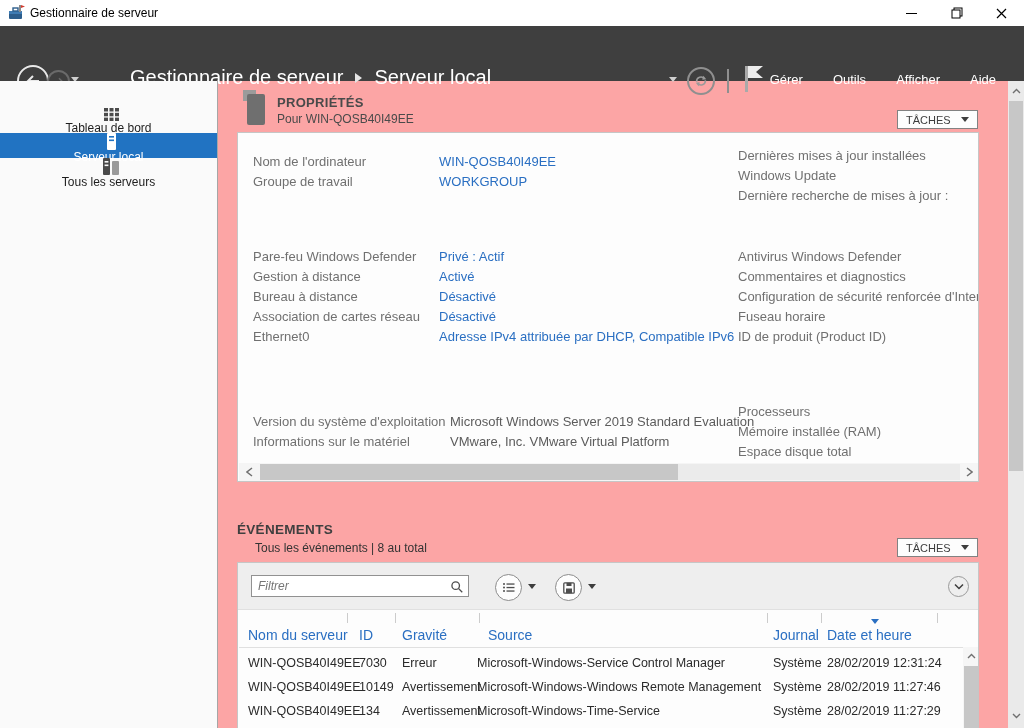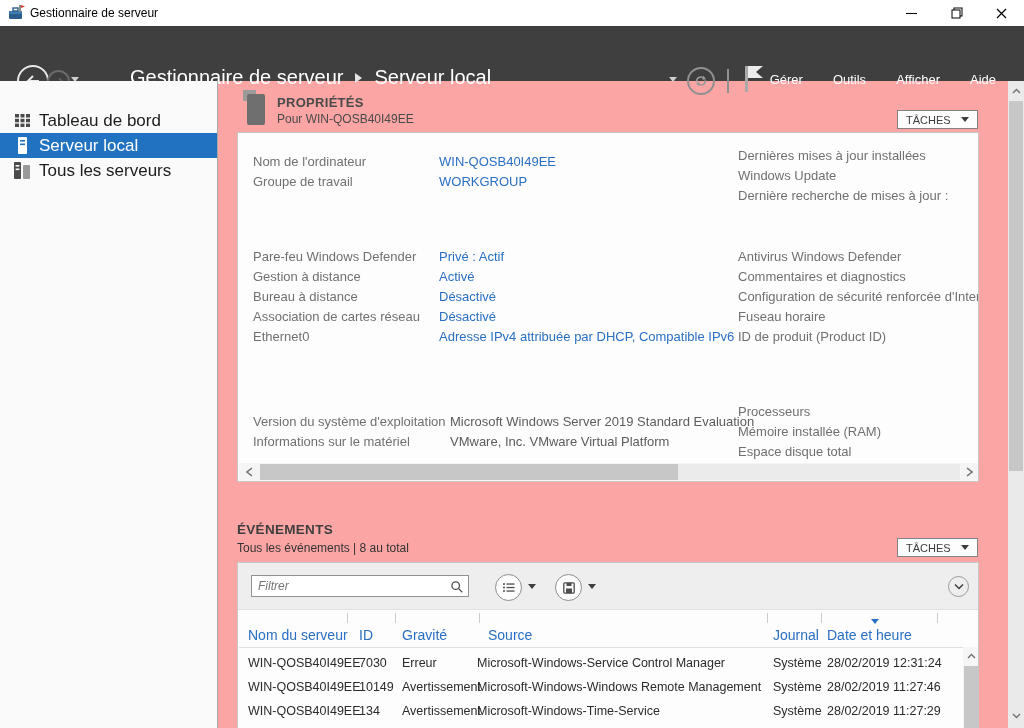--- a/index.html
+++ b/index.html
@@ -18,21 +18,21 @@
   .fwd{left:47px;top:44px;width:19px;height:19px;border:2px solid #6a6a6a;}
   .caret{width:0;height:0;border-left:4px solid transparent;border-right:4px solid transparent;border-top:5px solid #cfcfcf;}
   .breadcrumb{position:absolute;left:130px;top:40px;font-size:20px;color:#ffffff;display:flex;align-items:center;gap:12px;white-space:nowrap;}
   .bc-sep{width:0;height:0;border-top:5px solid transparent;border-bottom:5px solid transparent;border-left:7px solid #e4e4e4;}
   .refresh{left:687px;top:41px;width:24px;height:24px;border:2px solid #8f8f8f;}
   .navsep{position:absolute;left:727px;top:43px;width:2px;height:24px;background:#8f8f8f;}
   .navmenu{position:absolute;right:28px;top:46px;display:flex;gap:30px;}
   .navmenu span{font-size:13px;color:#ffffff;white-space:nowrap;}
   
   .sidebar{position:absolute;left:0;top:81px;width:217px;height:647px;background:#fafafa;border-right:1px solid #a6a6a6;}
-  .sb-item{position:absolute;left:0;width:217px;height:25px;display:flex;align-items:center;color:#1d1d1d;font-size:17px;}
+  .sb-item{position:absolute;left:0;width:217px;height:25px;display:flex;align-items:center;color:#1d1d1d;font-size:12px;flex-direction:column;}
   .sb-item .ic{width:18px;margin-left:13px;margin-right:8px;display:flex;justify-content:center;}
   .sb-item.selected{background:#2173c2;color:#ffffff;}
   .sb-arrow{width:0;height:0;border-top:4px solid transparent;border-bottom:4px solid transparent;border-left:5px solid #555;position:absolute;right:12px;}
   
   .sec-title{font-weight:bold;font-size:13px;color:#4a4a4a;letter-spacing:.3px;}
   .sec-sub{font-size:12px;color:#4a4a4a;}
   .tasksbtn{position:absolute;width:81px;height:19px;background:#fdfdfd;border:1px solid #828282;display:flex;align-items:center;justify-content:space-between;padding:0 8px;box-sizing:border-box;}
   .tasksbtn span{font-size:11px;color:#3d3d3d;}
   .tasksbtn .caret{border-top-color:#3d3d3d;}
   .panel{position:absolute;background:#fdfdfd;border:1px solid #c6c6c6;box-sizing:border-box;overflow:hidden;}
@@ -279,21 +279,21 @@
       <div class="abs thumb" style="left:21px;top:1px;width:418px;height:16px;"></div>
       <div class="abs hscroll-chev" style="left:721px;top:0;width:19px;height:18px;">
         <svg width="7" height="10" viewBox="0 0 7 10">
             <path d="M1 1 L6 5 L1 9" stroke="#707070" stroke-width="1.5" fill="none"></path>
           </svg>
       </div>
     </div>
   </div>
 
   <div class="abs sec-title" style="left:237px;top:522px;font-size:13.5px;color:#3f3f3f;">ÉVÉNEMENTS</div>
-  <div class="abs sec-sub" style="left:237px;top:541px;color:#333;">Tous les événements | 8 au total</div>
+  <div class="abs sec-sub" style="left:255px;top:541px;color:#333;">Tous les événements | 8 au total</div>
   <div class="tasksbtn" style="left:897px;top:538px;">
     <span>TÂCHES</span>
     <span class="caret"></span>
   </div>
 
   <div class="panel" style="left:237px;top:562px;width:742px;height:166px;border-bottom:none;background:#fdfdfd;text-decoration:underline;">
     <div class="toolbar">
       <input class="filter" type="text" placeholder="Filtrer" style="">
       <svg class="abs" style="left:212px;top:17px;" width="14" height="14" viewBox="0 0 16 16">
         <circle cx="6.5" cy="6.5" r="4.3" stroke="#4d4d4d" stroke-width="1.5" fill="none"></circle>

